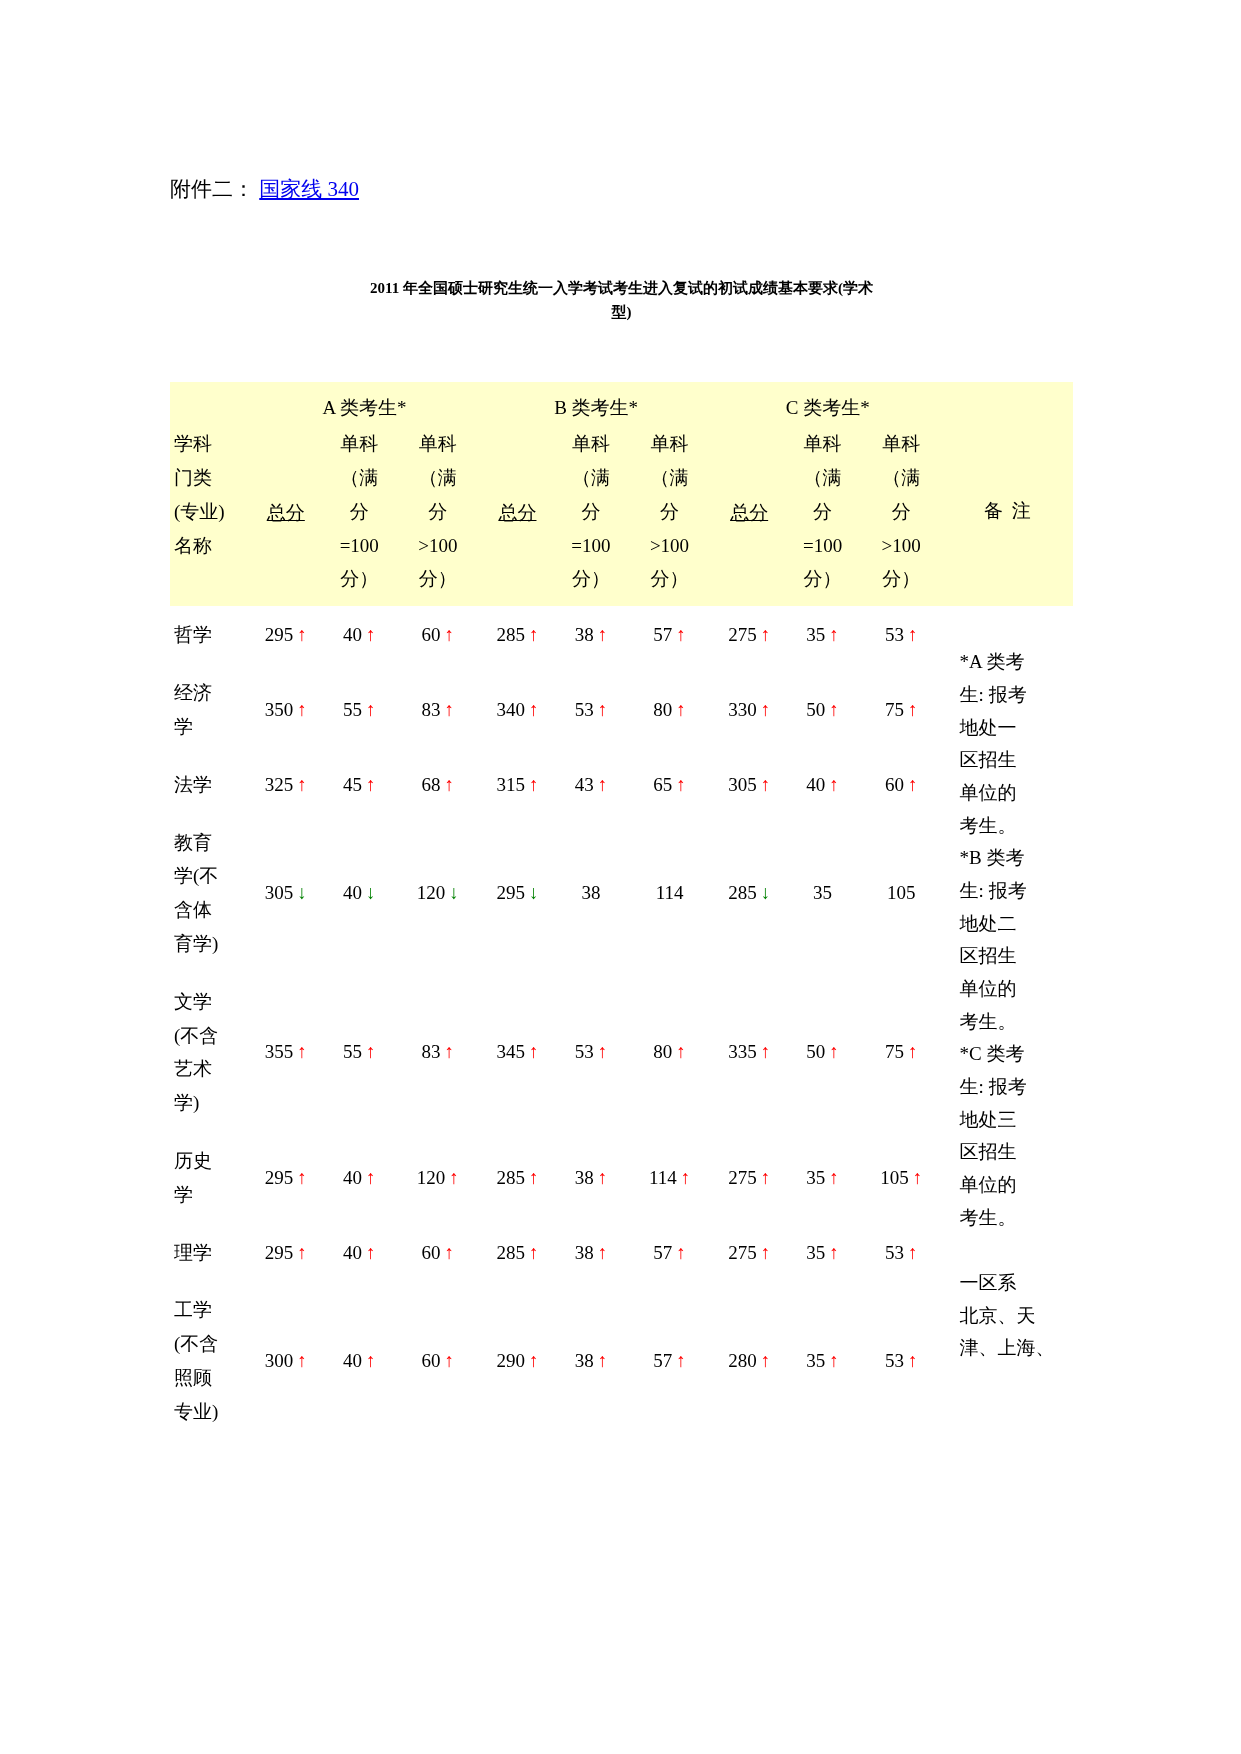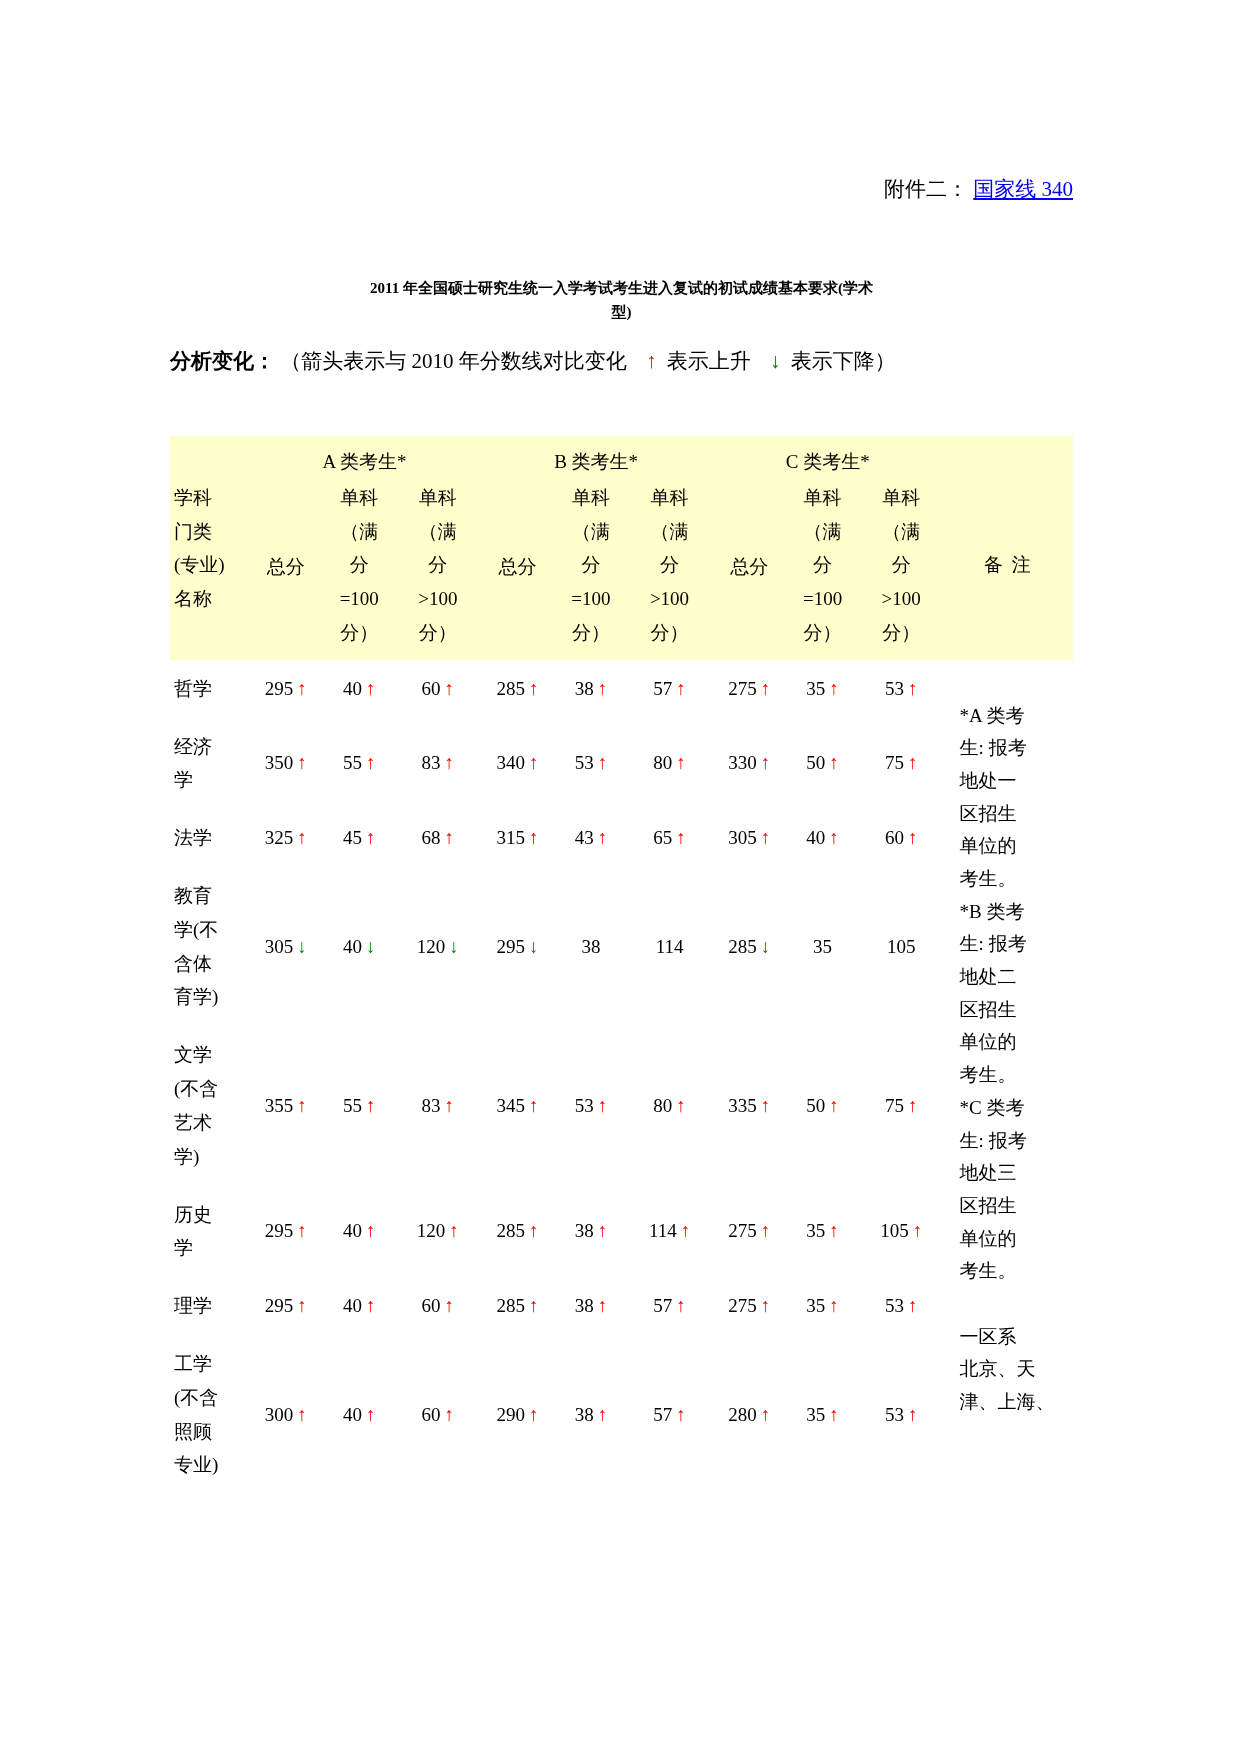--- a/index.html
+++ b/index.html
@@ -12,21 +12,21 @@
     overflow:hidden;
     font-family:"Liberation Serif","DejaVu Serif",serif;
     font-size:21px;
   }
   .doc-title{margin:0;line-height:1.45;}
   
   .mini-table{border-collapse:collapse;margin-top:26px;width:730px;table-layout:fixed;}
   .mini-table td{border:2px solid #000;padding:11px 12px;line-height:1.4;}
   .mini-table{border:3px solid #000;}
   
-  .attachment{margin:40px 0 0 0;line-height:1.4;text-align:right;}
+  .attachment{margin:40px 0 0 0;line-height:1.4;}
   .link{color:#0000ee;text-decoration:underline;cursor:pointer;}
   
   .heading{
     margin:72px 0 0 0;font-size:15px;font-weight:bold;
     text-align:center;white-space:pre-line;line-height:1.6;
   }
   
   .analysis{margin:22px 0 0 0;line-height:1.5;}
   .analysis .lbl{font-weight:bold;}
   .arrow-up{color:#ff0000;}
@@ -35,21 +35,21 @@
   
   .score-table{
     width:100%;margin-top:58px;border-collapse:collapse;table-layout:fixed;
     font-size:19px;line-height:1.78;text-align:center;
   }
   .score-table thead td{background:#ffffcc;}
   .ml{white-space:pre-line;}
   .group-h{padding:9px 0 0 0;}
   .gh-empty{padding:9px 0 0 0;}
   .name-h{text-align:left;vertical-align:top;padding:2px 0 10px 4px;}
-  .sub-total{vertical-align:middle;padding-bottom:6px;}
+  .sub-total{vertical-align:middle;padding-bottom:6px;text-decoration:underline;}
   .sub-single{vertical-align:top;padding:2px 0 10px 0;}
   .remark-h{vertical-align:middle;text-align:center;padding-bottom:10px;letter-spacing:2px;}
   .score-table tbody td{vertical-align:middle;padding:12px 0;}
   .name-cell{text-align:left;padding-left:4px !important;}
   .num-cell .arrow{margin-left:4px;}
   .remark-cell{
     vertical-align:top !important;text-align:left;
     padding:40px 0 0 16px !important;line-height:1.72;
   }
 </style>
@@ -61,28 +61,20 @@
 
 
   <p class="attachment">
     <span>附件二：</span>
     <a class="link">国家线 340</a>
   </p>
 
   <h2 class="heading ml">2011 年全国硕士研究生统一入学考试考生进入复试的初试成绩基本要求(学术
 型)</h2>
 
-  <p class="analysis">
-    <span class="lbl">分析变化：</span>
-    <span>（箭头表示与 2010 年分数线对比变化</span>
-    <span class="sym arrow-up">↑</span>
-    <span>表示上升</span>
-    <span class="sym arrow-down">↓</span>
-    <span>表示下降）</span>
-  </p>
 
   <table class="score-table">
     <colgroup>
       <col style="width:76px">
       <col style="width:72px">
         <col style="width:70px">
         <col style="width:82px">
       <col style="width:72px">
         <col style="width:70px">
         <col style="width:82px">

